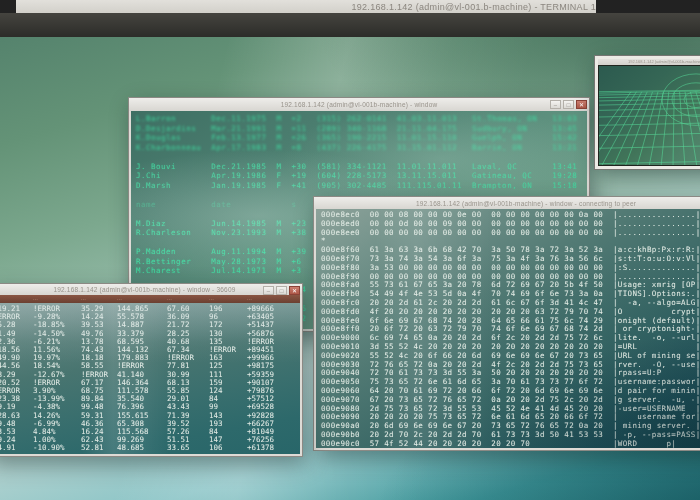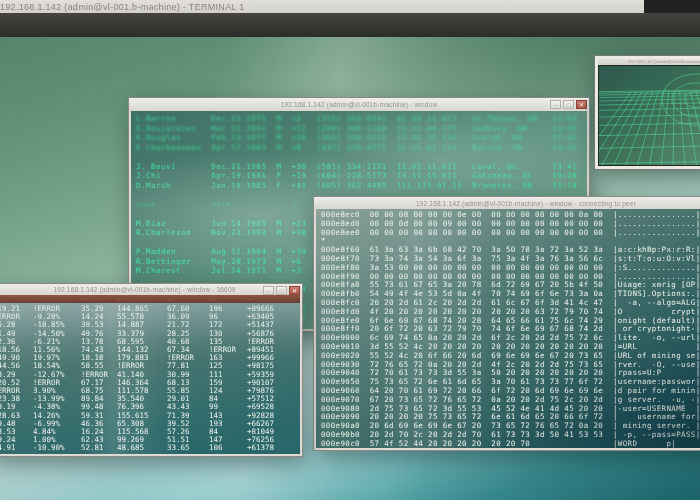--- a/index.html
+++ b/index.html
@@ -1,20 +1,20 @@
 <!DOCTYPE html>
 <html style="--tgreen: #3fd9a0; --hextext: #dfe9e2; --wgreen: #5cf0a6; --brown: #7c4b3a;"><head>
 <meta charset="utf-8">
 <style>
   html,body{margin:0;padding:0;background:#222;}
   .screen{position:relative;width:700px;height:500px;overflow:hidden;
     font-family:"Liberation Sans",sans-serif; filter:blur(0.3px);}
   
-  .sysbar{position:absolute;left:0;top:0;width:644px;height:13px;
-    background:linear-gradient(#e2e0db,#d2d0ca);display:flex;align-items:center;justify-content:flex-start;
+  .sysbar{position:absolute;left:16px;top:0;width:580px;height:13px;
+    background:linear-gradient(#e2e0db,#d2d0ca);display:flex;align-items:center;justify-content:flex-end;
     font-size:9px;color:#8b867f;letter-spacing:.3px;z-index:0;}
   .darkstrip{position:absolute;left:0;top:13px;width:700px;height:24px;
     background:linear-gradient(#45443f,#2c2c29);z-index:0;}
   .desktop{position:absolute;left:0;top:37px;width:700px;height:463px;z-index:0;
     background:
       radial-gradient(130% 90% at 108% 105%,rgba(8,55,66,.55),transparent 42%),
       radial-gradient(110% 70% at 96% -2%,rgba(25,66,50,.50),transparent 46%),
       linear-gradient(104deg,rgba(255,255,255,0) 28%,rgba(255,255,255,.22) 43%,rgba(255,255,255,.06) 56%,rgba(255,255,255,0) 66%),
       linear-gradient(163deg,#55836d 0%,#649377 16%,#7ca88e 32%,#9dc1b1 49%,#b2d2cf 63%,#8cc5c7 76%,#3e979a 90%,#2c8386 100%);}
   

